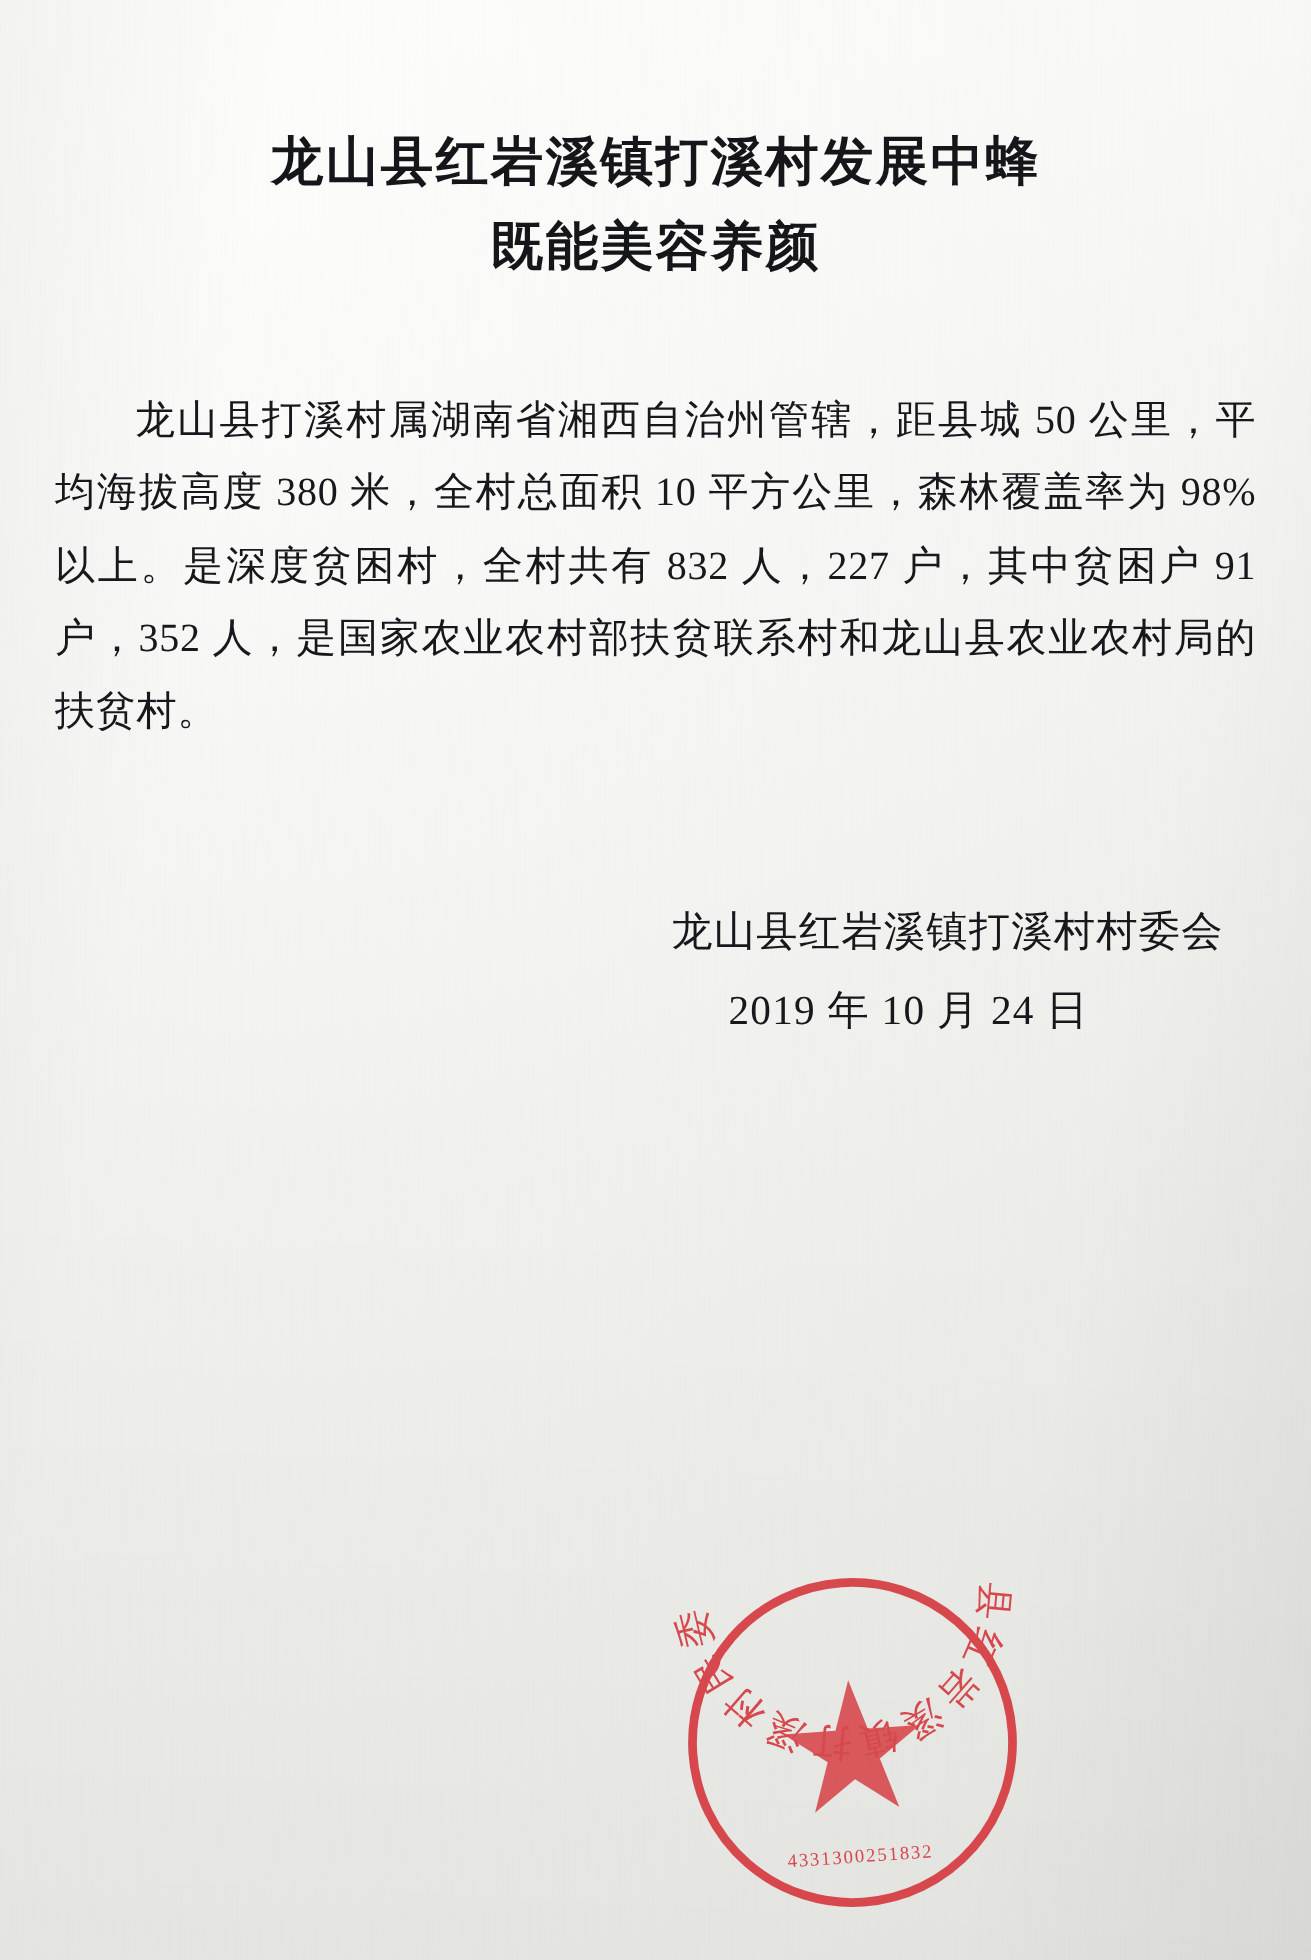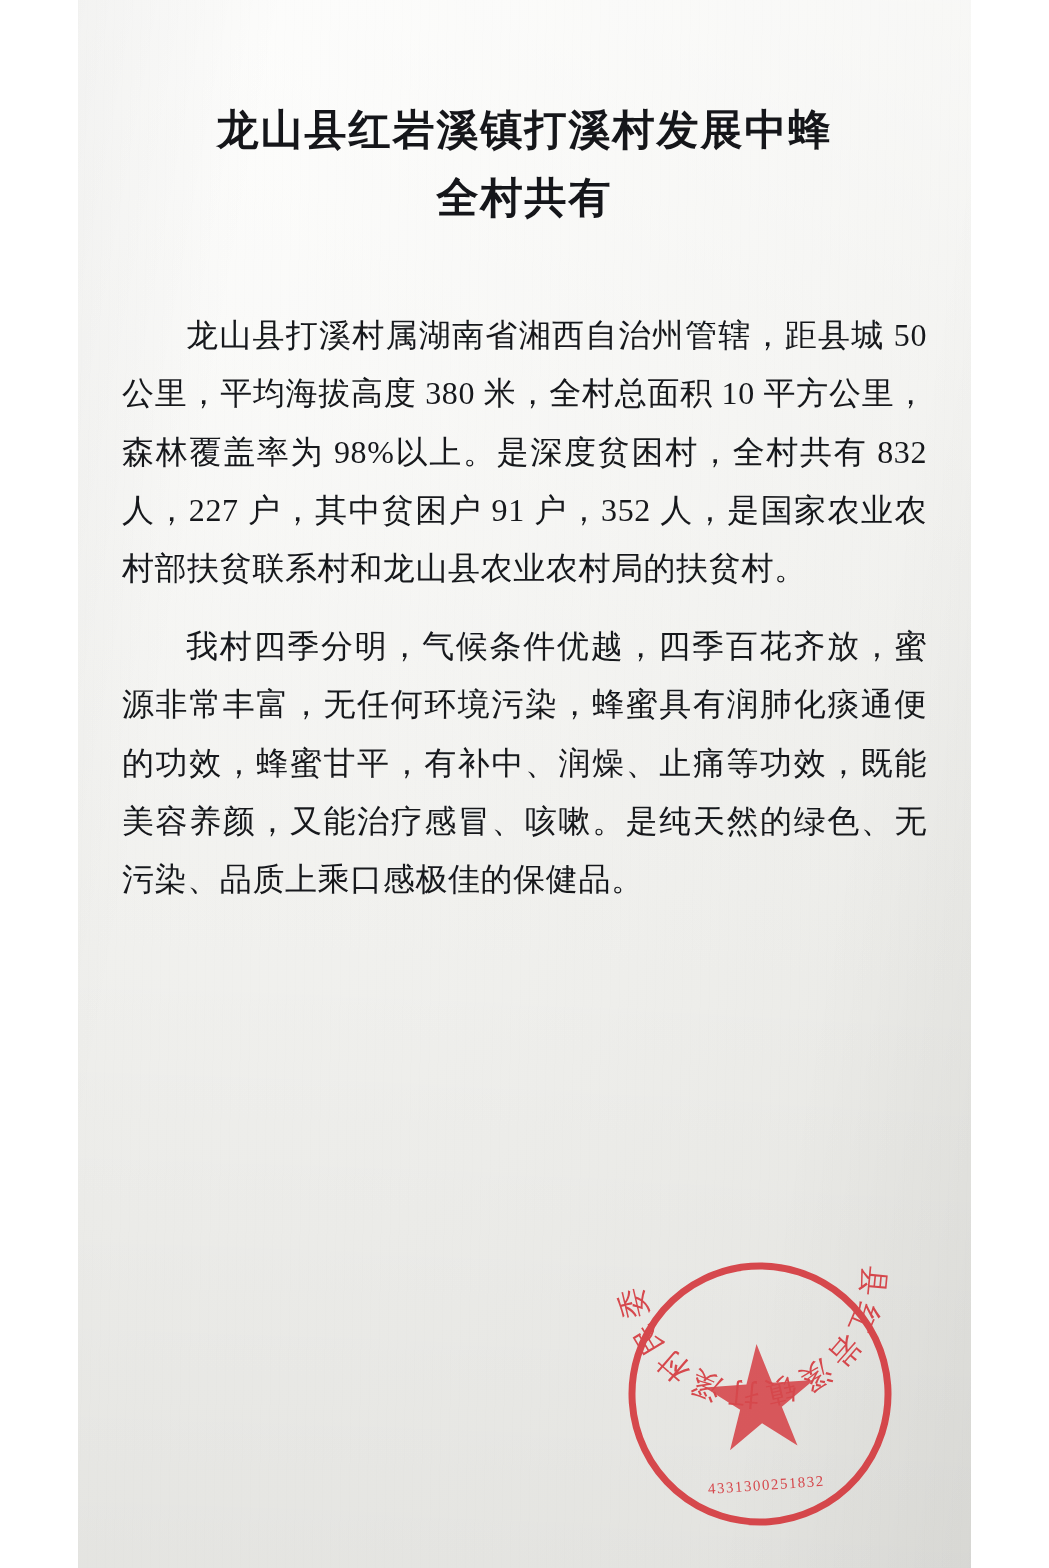--- a/index.html
+++ b/index.html
@@ -5,21 +5,21 @@
   html, body {
     margin: 0;
     padding: 0;
     background: #ffffff;
   }
   body {
     font-family: "Liberation Serif", "DejaVu Serif", serif;
   }
   .page {
     position: relative;
-    width: 893px;
+    width: 1049px;
     height: 1568px;
     margin: 0 auto;
     overflow: hidden;
     background:
       radial-gradient(ellipse at 20% 10%, #fbfbf9 0%, #f3f3f0 55%, #ecece8 100%);
   }
   
   .paper-shade {
     position: absolute;
     inset: 0;
@@ -116,28 +116,31 @@
 <body>
 
 <div class="page">
   <div class="paper-shade"></div>
   <div class="paper-lines"></div>
 
   <div class="content">
 
     <h1 class="doc-title">
       <span>龙山县红岩溪镇打溪村发展中蜂</span>
-      <span class="title-line-2">全村共有</span>
+      <span class="title-line-2">既能美容养颜</span>
     </h1>
 
     <div class="body-block">
       <p class="para">龙山县打溪村属湖南省湘西自治州管辖，距县城 50 公里，平均海拔高度 380 米，全村总面积 10 平方公里，森林覆盖率为 98%以上。是深度贫困村，全村共有 832 人，227 户，其中贫困户 91 户，352 人，是国家农业农村部扶贫联系村和龙山县农业农村局的扶贫村。</p>
-      <p class="para">我村四季分明，气候条件优越，四季百花齐放，蜜源非常丰富，无任何环境污染，蜂蜜具有润肺化痰通便的功效，蜂蜜甘平，有补中、润燥、止痛等功效，既能美容养颜，又能治疗感冒、咳嗽。是纯天然的绿色、无污染、品质上乘口感极佳的保健品。</p>
     </div>
 
+    <div class="signature">
+      <span class="sign-org">龙山县红岩溪镇打溪村村委会</span>
+      <span class="sign-date">2019 年 10 月 24 日</span>
+    </div>
 
   </div>
 
   <div class="stamp">
     <svg viewBox="0 0 284 284" xmlns="http://www.w3.org/2000/svg">
       <defs>
         <path id="arcPath" d="M 142,264 m -112,0 a 112,112 0 1,1 224,0" transform="rotate(180 142 142)"></path>
       </defs>
       <circle cx="142" cy="142" r="128" fill="none" stroke="#d3262c" stroke-width="7"></circle>
 

